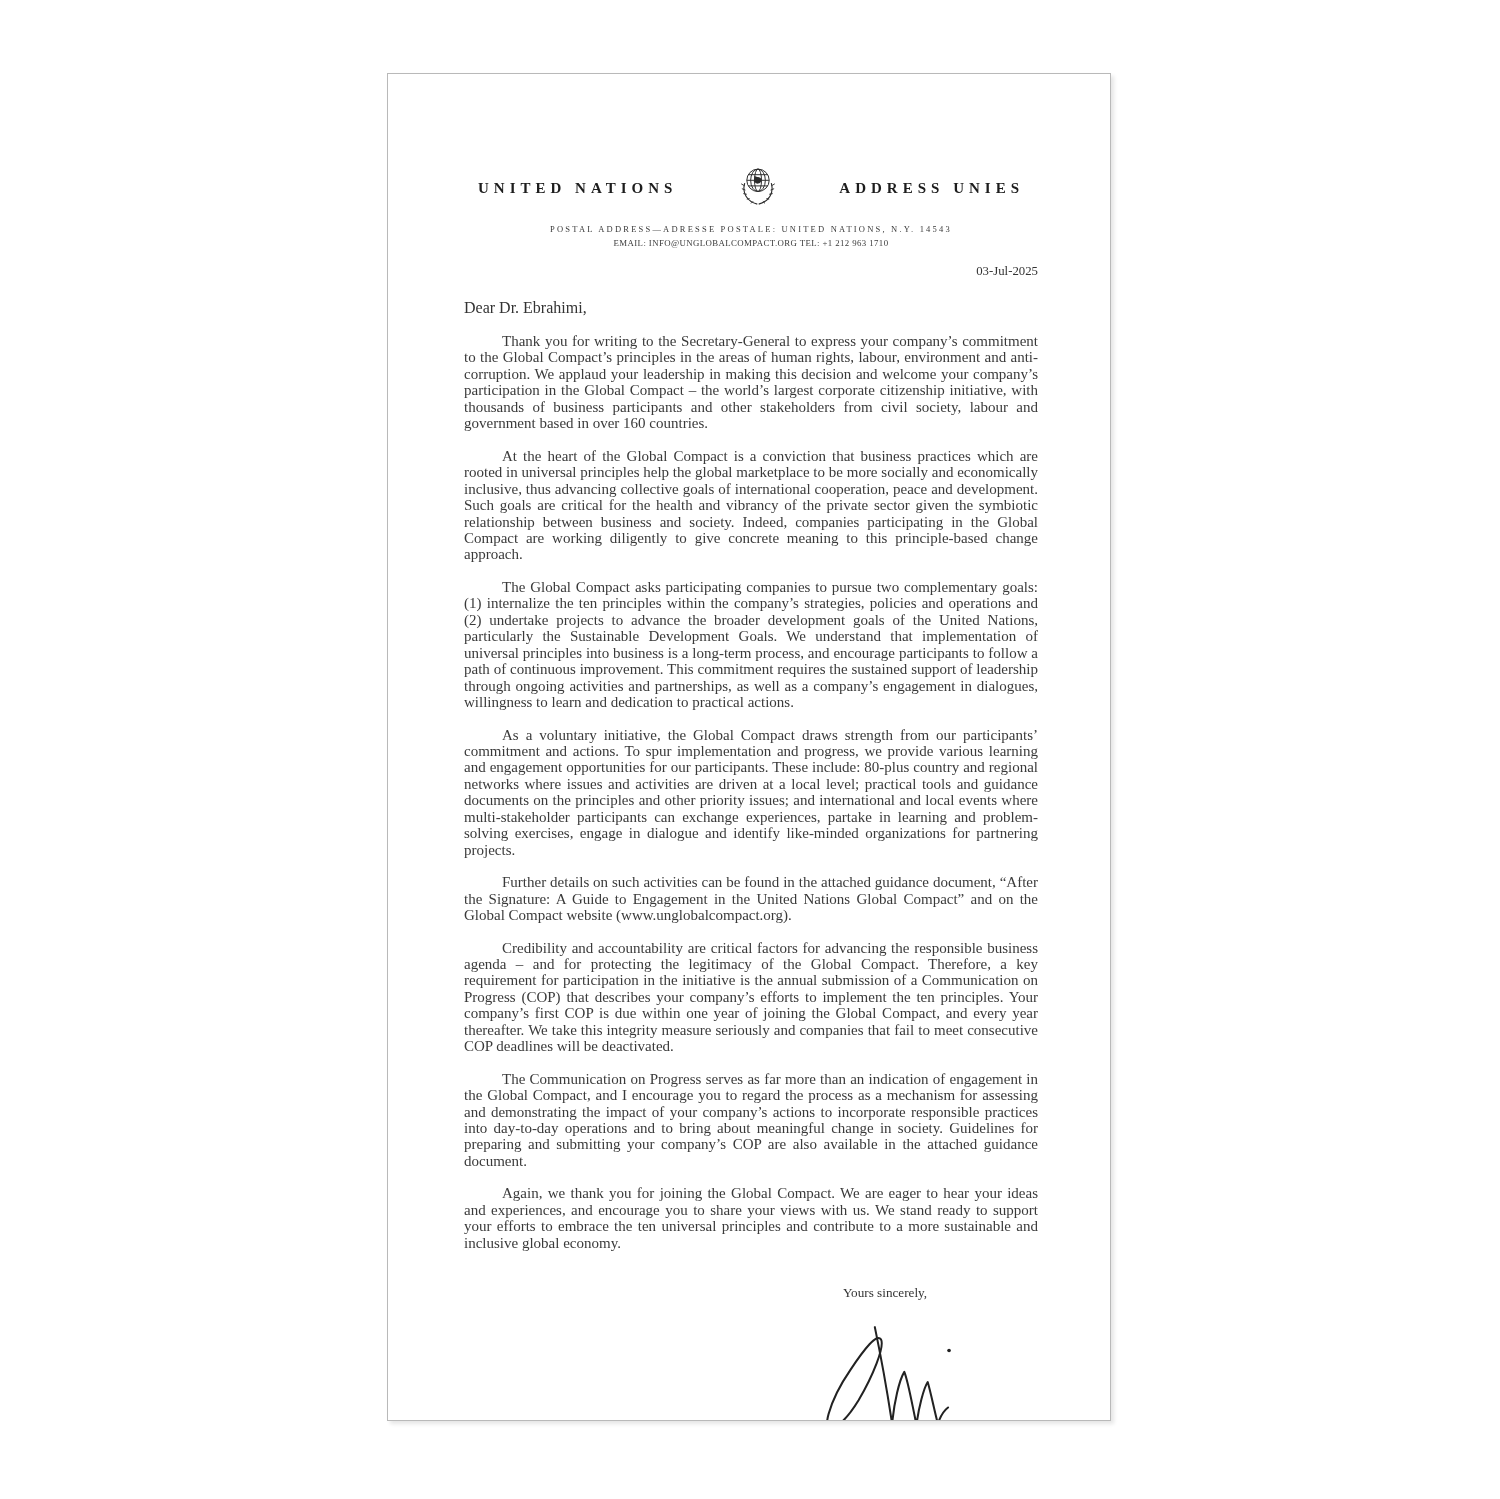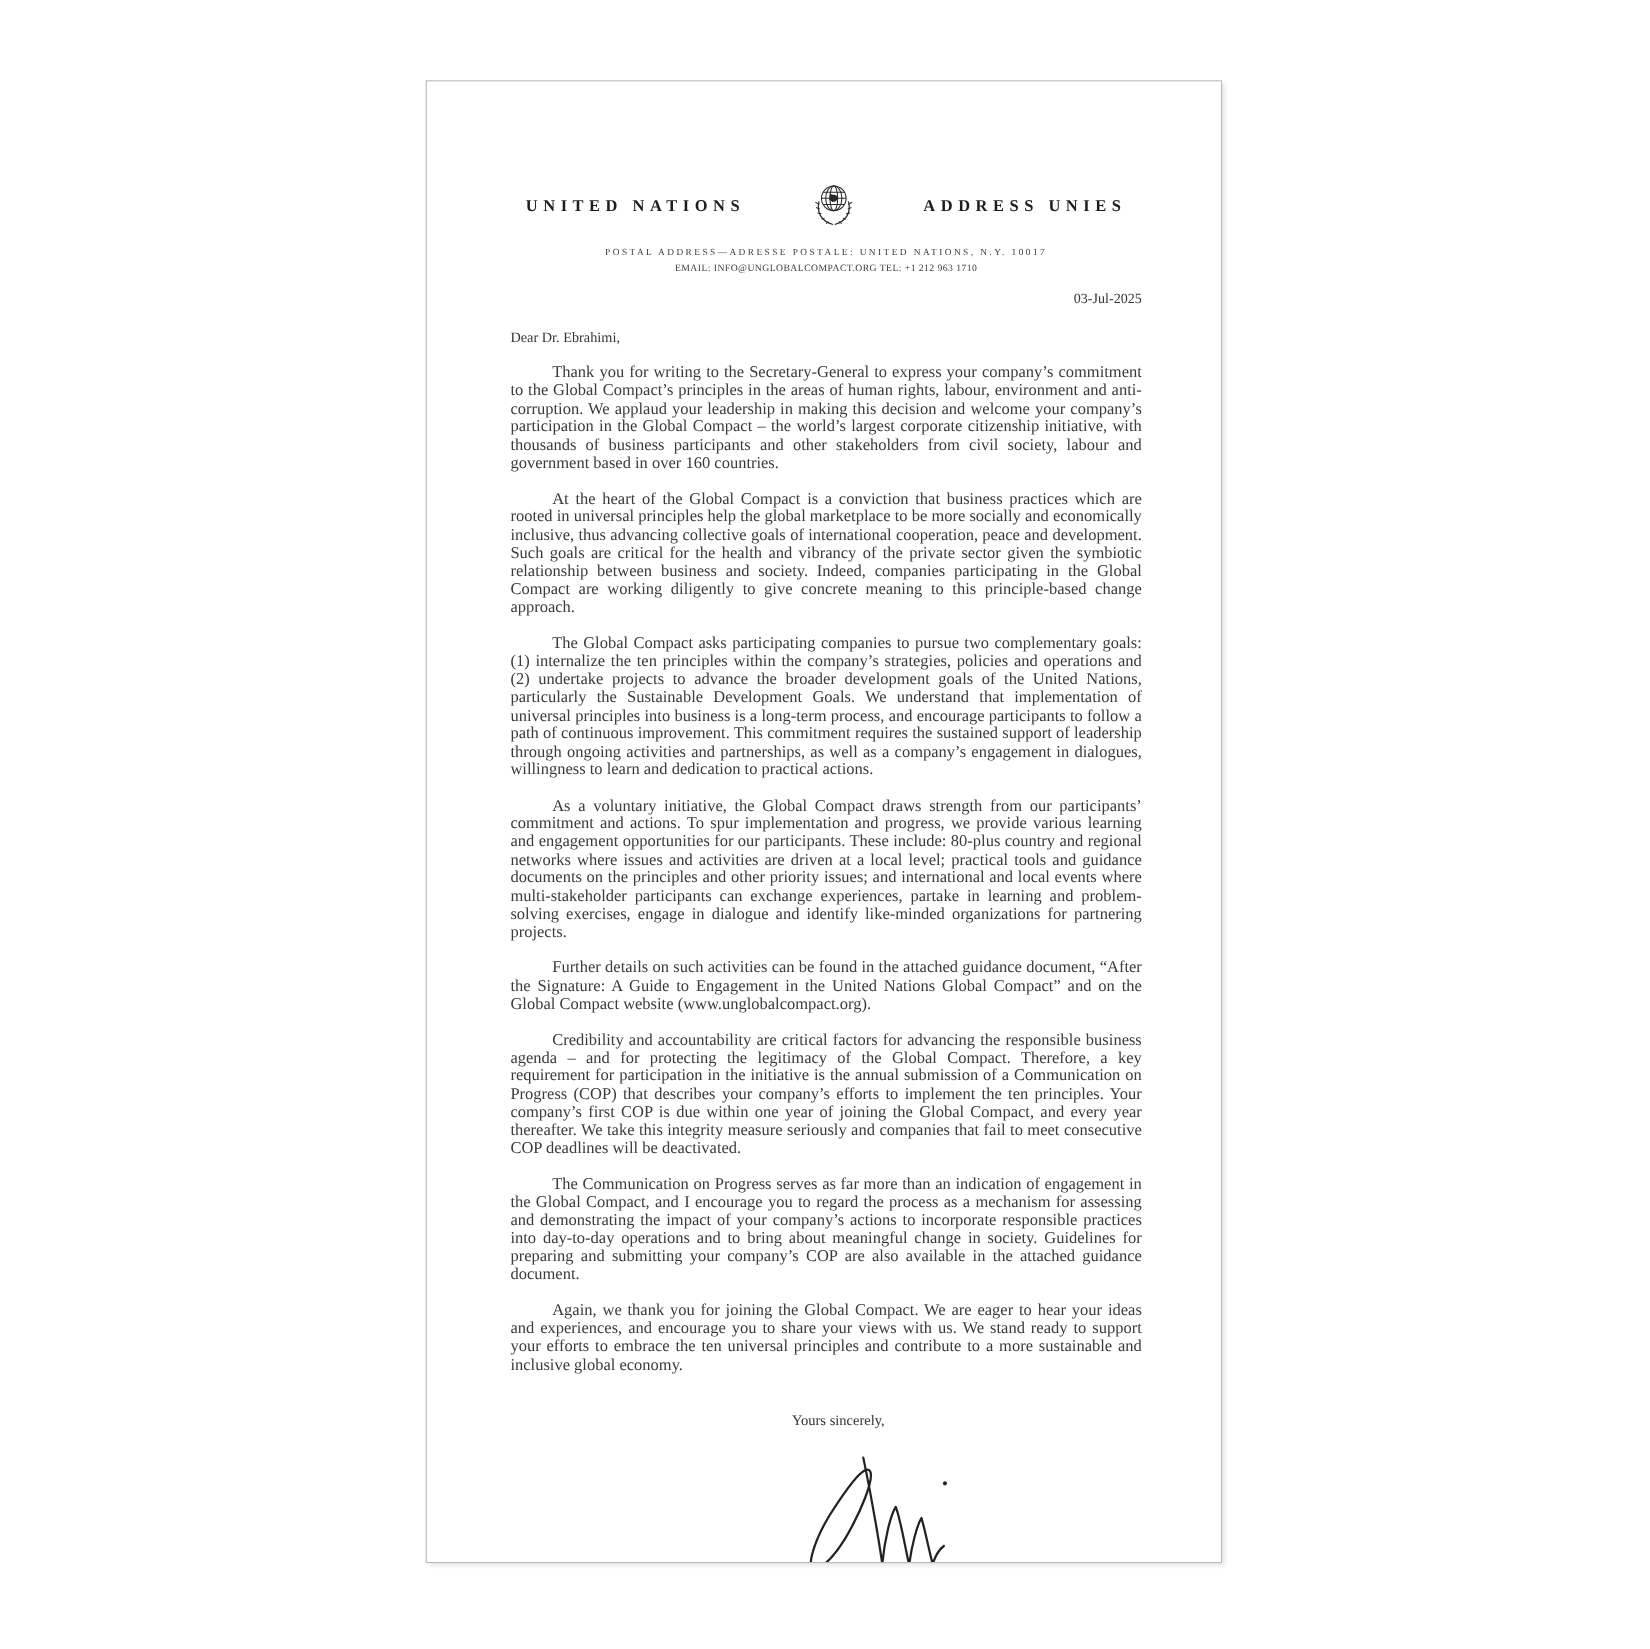--- a/index.html
+++ b/index.html
@@ -63,37 +63,37 @@
     color: #3a3a3a;
     margin-top: 4px;
   }
   .date-line {
     text-align: right;
     font-size: 12.8px;
     margin-top: 16px;
     color: #333333;
   }
   .salutation {
-    font-size: 13px;
+    font-size: 16px;
     margin-top: 20px;
     color: #333333;
   }
   .body-text p {
     font-size: 15px;
     line-height: 16.45px;
     text-align: justify;
     text-indent: 38px;
     margin: 16px 0 0 0;
     color: #3a3a3a;
   }
   .closing-block {
     width: 330px;
     margin-left: 256px;
     margin-top: 34px;
-    text-align: left;
+    text-align: center;
   }
   .valediction {
     font-size: 13.2px;
     color: #333333;
   }
   .signature-svg {
     width: 150px;
     height: 122px;
     margin-top: 18px;
   }
@@ -125,21 +125,21 @@
 
         <path d="M 11 30 C 7 44 14 56 29 60" stroke-width="1.6"></path>
         <path d="M 49 30 C 53 44 46 56 31 60" stroke-width="1.6"></path>
         <path d="M 11 34 L 6 31 M 12 40 L 7 38 M 14 46 L 9 45 M 18 52 L 14 53 M 23 56 L 20 59" stroke-width="1.3"></path>
         <path d="M 49 34 L 54 31 M 48 40 L 53 38 M 46 46 L 51 45 M 42 52 L 46 53 M 37 56 L 40 59" stroke-width="1.3"></path>
       </svg>
       <div class="letterhead-title">ADDRESS UNIES</div>
     </div>
 
     <div class="letterhead-sub">
-      <div class="postal-line">POSTAL ADDRESS—ADRESSE POSTALE: UNITED NATIONS, N.Y. 10017</div>
+      <div class="postal-line">POSTAL ADDRESS—ADRESSE POSTALE: UNITED NATIONS, N.Y. 14543</div>
       <div class="contact-line">EMAIL: INFO@UNGLOBALCOMPACT.ORG TEL: +1 212 963 1710</div>
     </div>
 
     <div class="date-line">03-Jul-2025</div>
 
     <div class="salutation">Dear Dr. Ebrahimi,</div>
 
     <div class="body-text">
       <p>Thank you for writing to the Secretary-General to express your company’s commitment to the Global Compact’s principles in the areas of human rights, labour, environment and anti- corruption. We applaud your leadership in making this decision and welcome your company’s participation in the Global Compact – the world’s largest corporate citizenship initiative, with thousands of business participants and other stakeholders from civil society, labour and government based in over 160 countries.</p>
       <p>At the heart of the Global Compact is a conviction that business practices which are rooted in universal principles help the global marketplace to be more socially and economically inclusive, thus advancing collective goals of international cooperation, peace and development. Such goals are critical for the health and vibrancy of the private sector given the symbiotic relationship between business and society. Indeed, companies participating in the Global Compact are working diligently to give concrete meaning to this principle-based change approach.</p>

